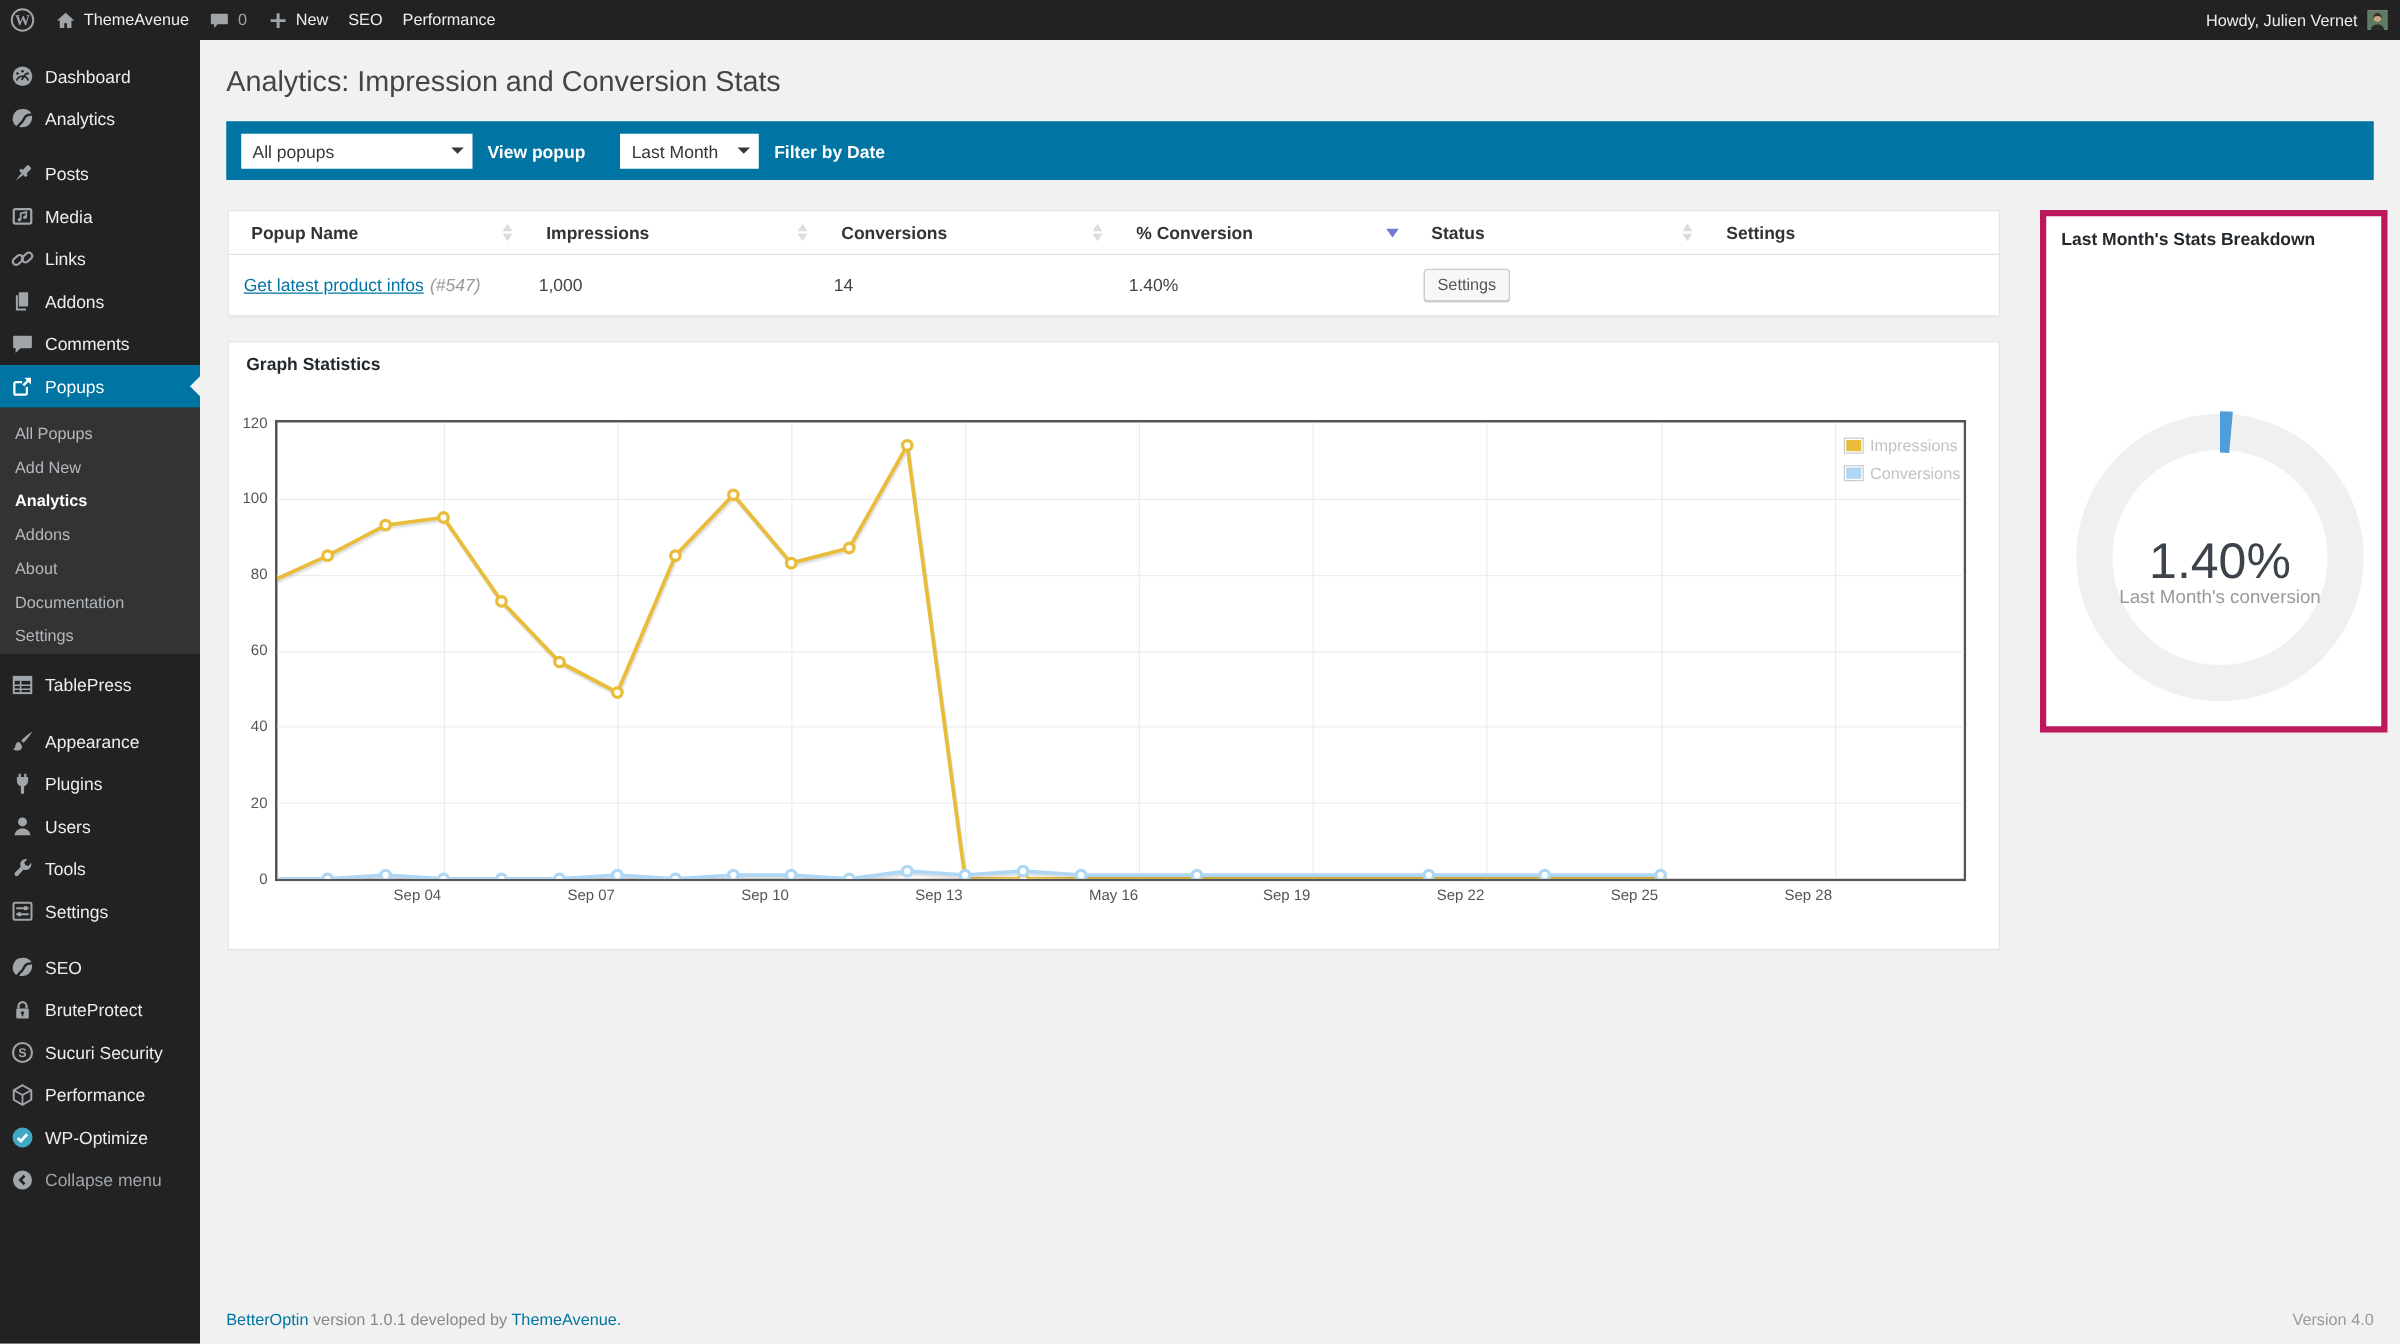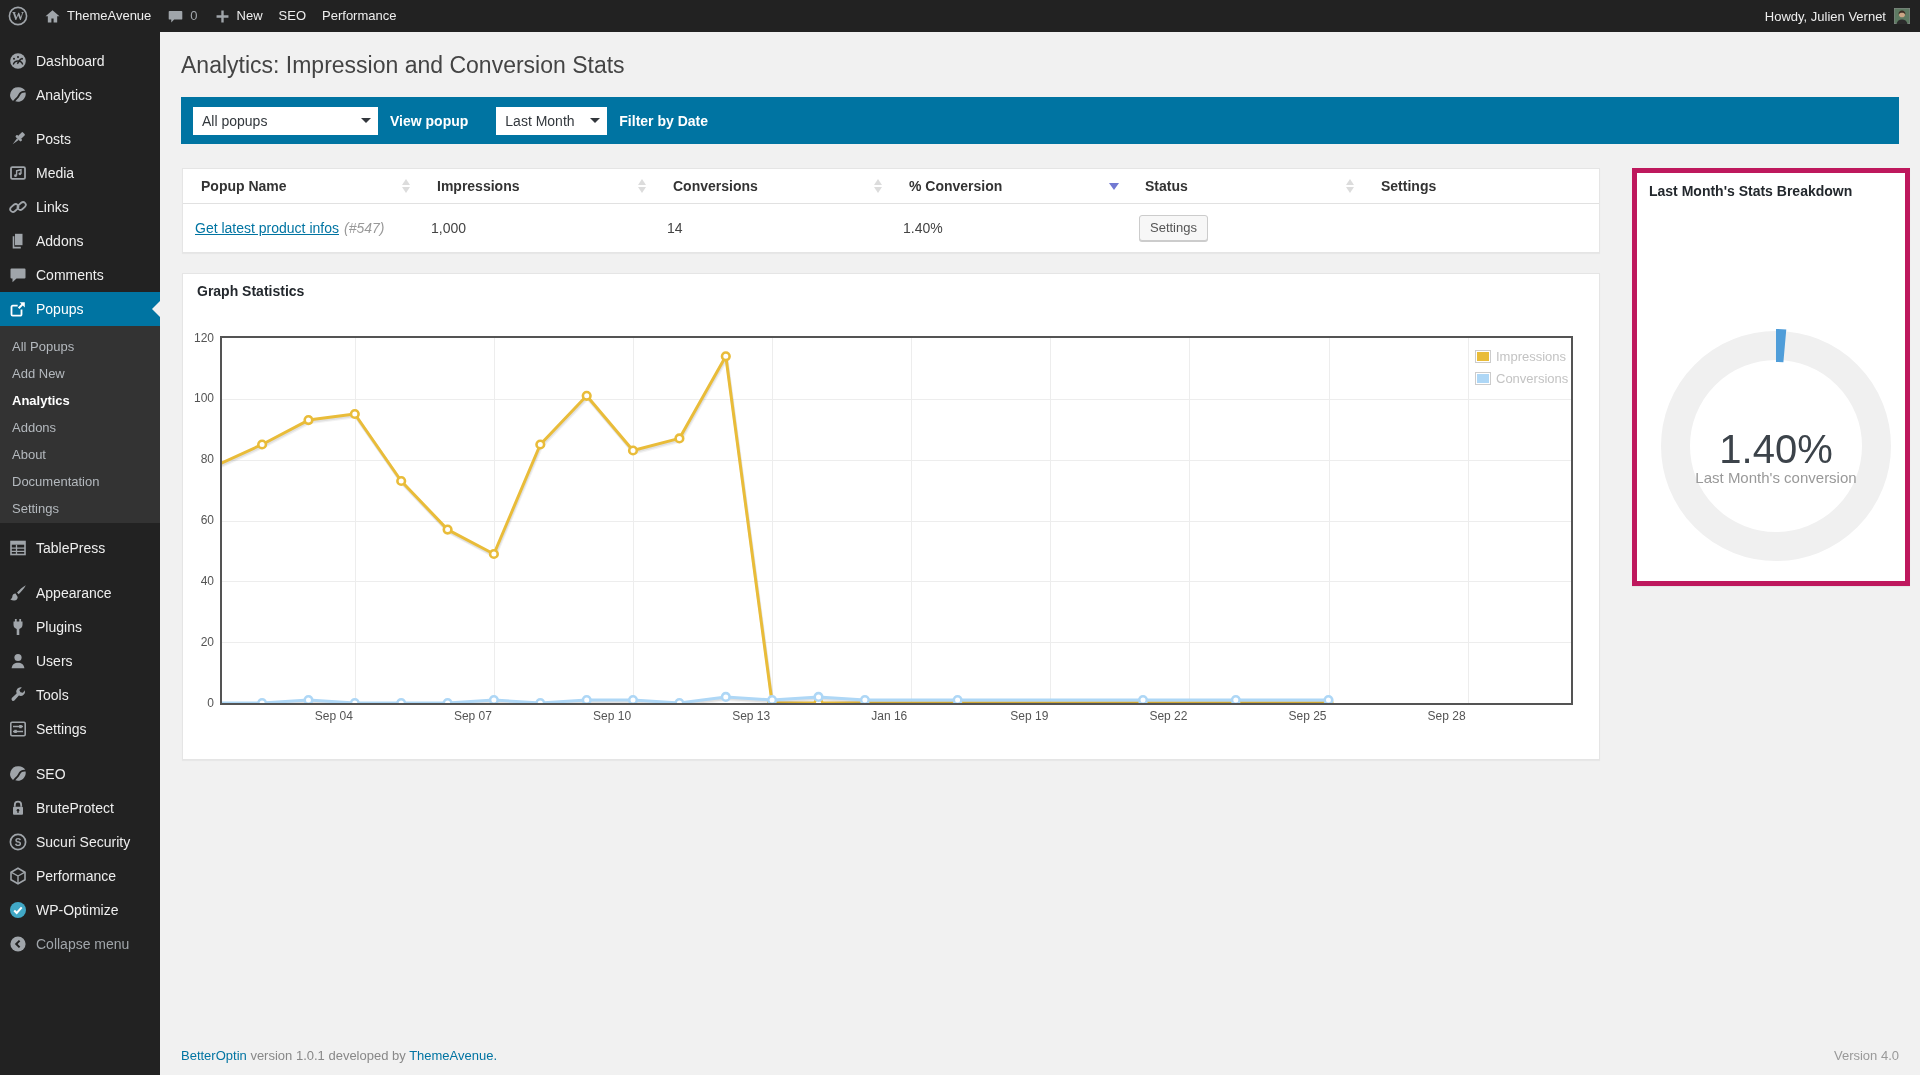--- a/index.html
+++ b/index.html
@@ -559,21 +559,21 @@
       <div class="ylab" style="top: 360.667px;">20</div>
       <div class="ylab" style="top: 299.833px;">40</div>
       <div class="ylab" style="top: 239px;">60</div>
       <div class="ylab" style="top: 178.167px;">80</div>
       <div class="ylab" style="top: 117.333px;">100</div>
       <div class="ylab" style="top: 56.5px;">120</div>
       <div class="xlab" style="left: 131.837px; top: 435px;">Sep 04</div>
       <div class="xlab" style="left: 270.933px; top: 435px;">Sep 07</div>
       <div class="xlab" style="left: 410.029px; top: 435px;">Sep 10</div>
       <div class="xlab" style="left: 549.125px; top: 435px;">Sep 13</div>
-      <div class="xlab" style="left: 688.221px; top: 435px;">Jan 16</div>
+      <div class="xlab" style="left: 688.221px; top: 435px;">May 16</div>
       <div class="xlab" style="left: 827.317px; top: 435px;">Sep 19</div>
       <div class="xlab" style="left: 966.413px; top: 435px;">Sep 22</div>
       <div class="xlab" style="left: 1105.51px; top: 435px;">Sep 25</div>
       <div class="xlab" style="left: 1244.61px; top: 435px;">Sep 28</div>
     </div>
 
   <div class="stats-panel">
     <div class="stats-title">Last Month's Stats Breakdown</div>
     <svg id="donut-svg" width="260" height="260" viewBox="0 0 260 260">
         <circle cx="130" cy="130" r="100.5" fill="none" stroke="#f0f0f0" stroke-width="29"></circle>

